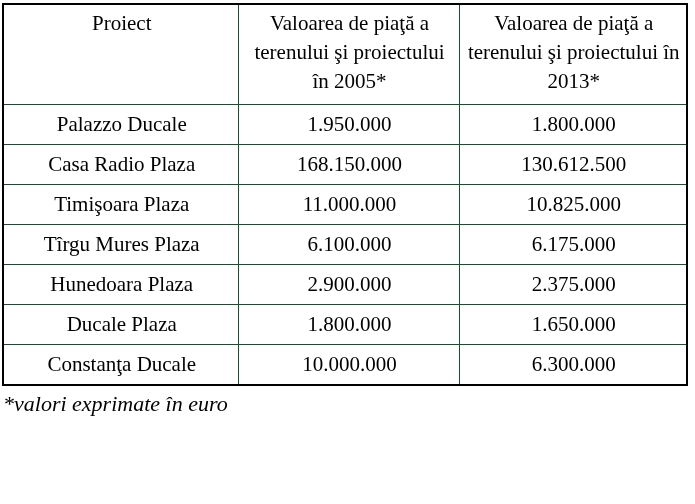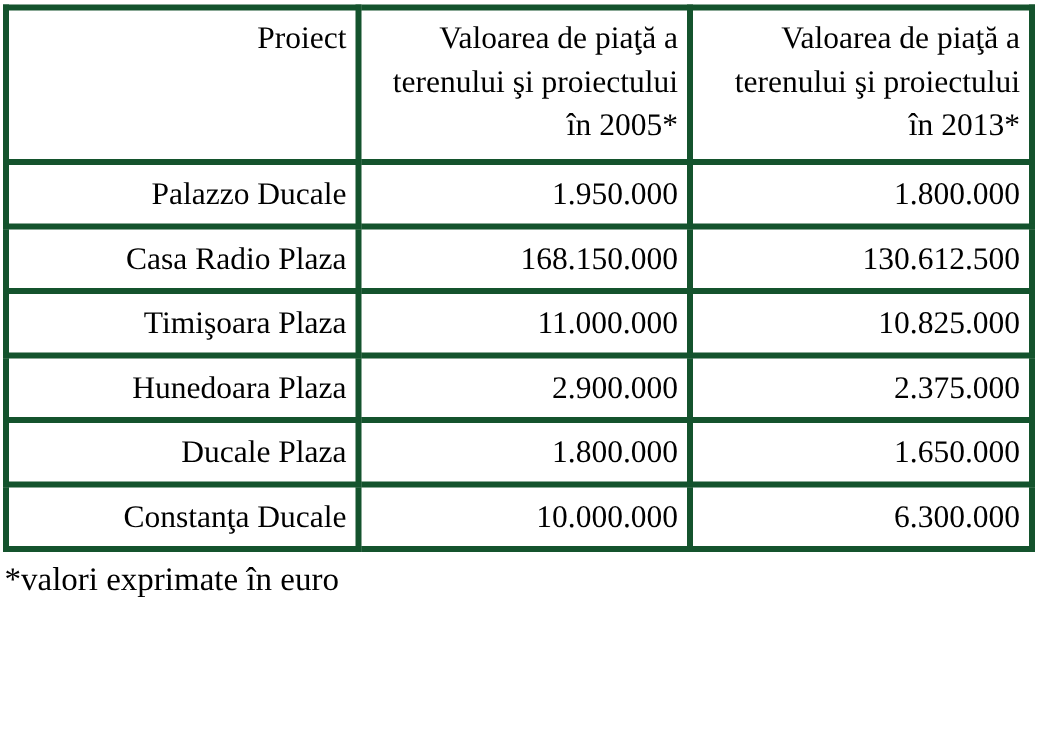--- a/index.html
+++ b/index.html
@@ -16,42 +16,43 @@
     padding: 3px 0 0 2px;
   }
   table.values-table {
     border-collapse: collapse;
     table-layout: fixed;
     width: 684px;
     border: 2px solid #000000;
   }
   table.values-table th,
   table.values-table td {
-    border: 4px solid #14532d;
+    border: 1px solid #14532d;
     font-weight: normal;
-    text-align: right;
+    text-align: center;
     font-size: 21px;
     padding: 0 6px 0 8px;
     overflow: hidden;
   }
   col.col-project { width: 235px; }
   col.col-2012   { width: 221px; }
   col.col-2013   { width: 228px; }
   table.values-table th {
     vertical-align: top;
     height: 95px;
     padding-top: 4px;
     line-height: 29px;
   }
   table.values-table td {
     vertical-align: middle;
     height: 39px;
     margin-left: 43px;
   }
   .footnote {
+    font-style: italic;
     font-size: 22px;
     margin: 4px 0 0 1px;
     line-height: 28px;
   }
 </style>
 </head>
 <body>
 
 <div class="page">
 
@@ -81,20 +82,25 @@
       <td>130.612.500</td>
     </tr>
 
     <tr>
       <td>Timişoara Plaza</td>
       <td>11.000.000</td>
       <td>10.825.000</td>
     </tr>
 
 
+    <tr>
+      <td>Tîrgu Mures Plaza</td>
+      <td>6.100.000</td>
+      <td>6.175.000</td>
+    </tr>
 
     <tr>
       <td>Hunedoara Plaza</td>
       <td>2.900.000</td>
       <td>2.375.000</td>
     </tr>
 
     <tr>
       <td>Ducale Plaza</td>
       <td>1.800.000</td>

